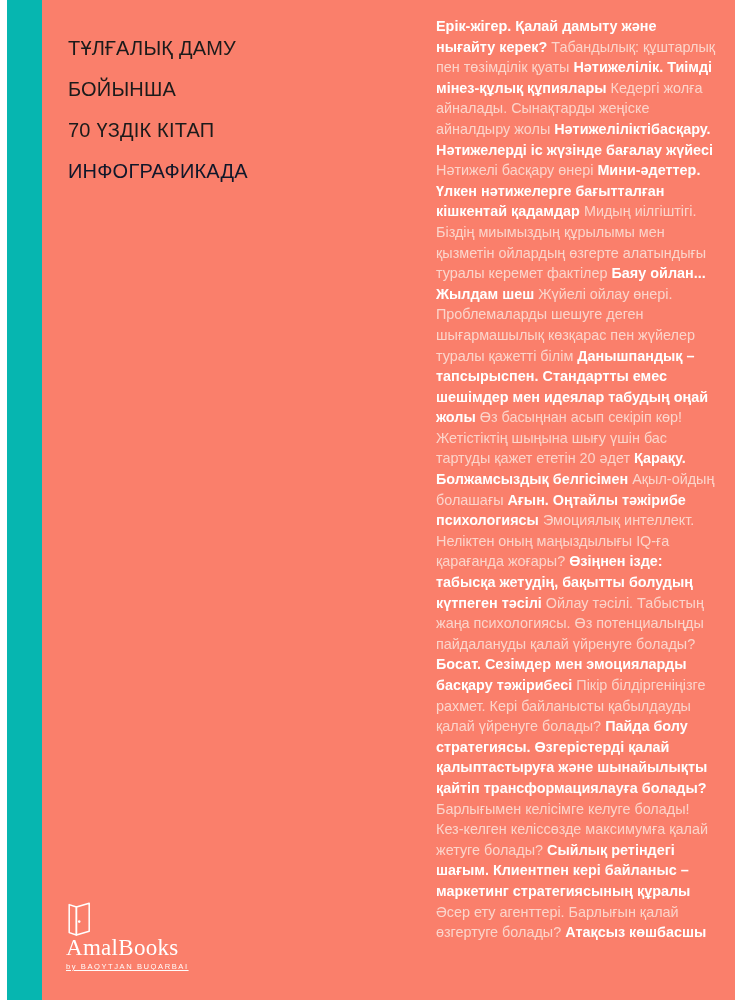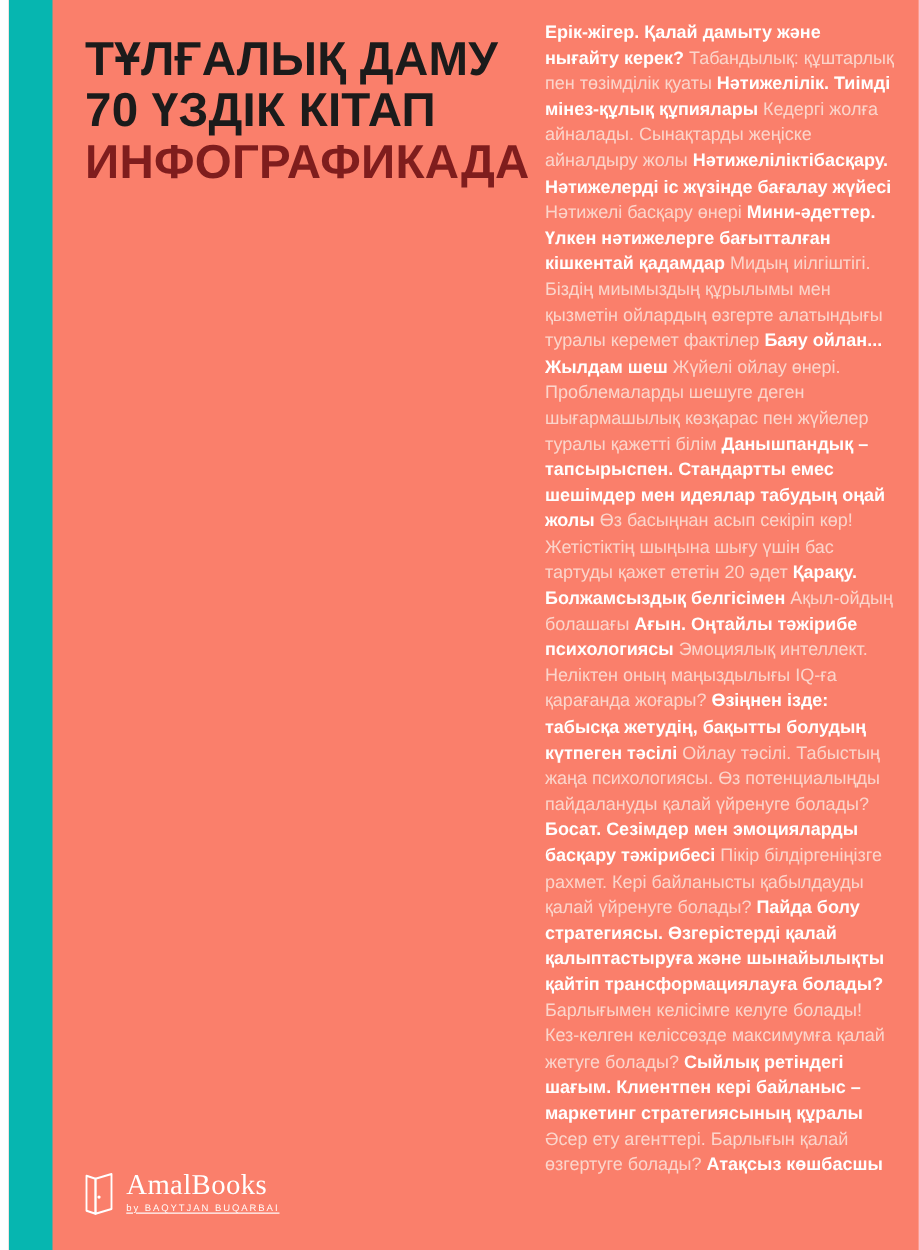--- a/index.html
+++ b/index.html
@@ -45,37 +45,38 @@
   
   #title-block {
     position: absolute;
     left: 68px;
     top: 28px;
     width: 340px;
     z-index: 2;
   }
   .title-line {
     font-family: "Liberation Sans", sans-serif;
-    font-weight: bold;
-    font-size: 38px;
+    font-weight: normal;
+    font-size: 20px;
     line-height: 41px;
     letter-spacing: 0.2px;
     white-space: nowrap;
   }
   .title-dark { color: #1b1b1b; }
-  .title-light { color: #7f1d1d; }
+  .title-light { color: #0f172a; }
 
   
   #logo {
     position: absolute;
     left: 66px;
     bottom: 28px;
     display: flex;
-    align-items: flex-end;
+    align-items: flex-start;
     z-index: 2;
+    flex-direction: column;
   }
   #logo-mark {
     width: 26px;
     height: 34px;
     margin-right: 9px;
     flex: 0 0 auto;
   }
   #logo-text {
     display: flex;
     flex-direction: column;
@@ -125,20 +126,21 @@
 </head>
 <body>
 
 <div id="poster">
 
   <div id="left-white-edge"></div>
   <div id="teal-stripe"></div>
 
   <div id="title-block">
     <div class="title-line title-dark">ТҰЛҒАЛЫҚ ДАМУ</div>
+    <div class="title-line title-dark">БОЙЫНША</div>
     <div class="title-line title-dark">70 ҮЗДІК КІТАП</div>
     <div class="title-line title-light">ИНФОГРАФИКАДА</div>
   </div>
 
   <div id="text-column"><span class="b">Ерік-жігер. Қалай дамыту және нығайту керек?</span><span class="n"> Табандылық: құштарлық пен төзімділік қуаты </span><span class="b">Нәтижелілік. Тиімді мінез-құлық құпиялары</span><span class="n"> Кедергі жолға айналады. Сынақтарды жеңіске айналдыру жолы </span><span class="b">Нәтижеліліктібасқару. Нәтижелерді іс жүзінде бағалау жүйесі</span><span class="n"> Нәтижелі басқару өнері </span><span class="b">Мини-әдеттер. Үлкен нәтижелерге бағытталған кішкентай қадамдар</span><span class="n"> Мидың иілгіштігі. Біздің миымыздың құрылымы мен қызметін ойлардың өзгерте алатындығы туралы керемет фактілер </span><span class="b">Баяу ойлан... Жылдам шеш</span><span class="n"> Жүйелі ойлау өнері. Проблемаларды шешуге деген шығармашылық көзқарас пен жүйелер туралы қажетті білім </span><span class="b">Данышпандық – тапсырыспен. Стандартты емес шешімдер мен идеялар табудың оңай жолы</span><span class="n"> Өз басыңнан асып секіріп көр! Жетістіктің шыңына шығу үшін бас тартуды қажет ететін 20 әдет </span><span class="b">Қарақу. Болжамсыздық белгісімен</span><span class="n"> Ақыл-ойдың болашағы </span><span class="b">Ағын. Оңтайлы тәжірибе психологиясы</span><span class="n"> Эмоциялық интеллект. Неліктен оның маңыздылығы IQ-ға қарағанда жоғары? </span><span class="b">Өзіңнен ізде: табысқа жетудің, бақытты болудың күтпеген тәсілі</span><span class="n"> Ойлау тәсілі. Табыстың жаңа психологиясы. Өз потенциалыңды пайдалануды қалай үйренуге болады? </span><span class="b">Босат. Сезімдер мен эмоцияларды басқару тәжірибесі</span><span class="n"> Пікір білдіргеніңізге рахмет. Кері байланысты қабылдауды қалай үйренуге болады? </span><span class="b">Пайда болу стратегиясы. Өзгерістерді қалай қалыптастыруға және шынайылықты қайтіп трансформациялауға болады?</span><span class="n"> Барлығымен келісімге келуге болады! Кез-келген келіссөзде максимумға қалай жетуге болады? </span><span class="b">Сыйлық ретіндегі шағым. Клиентпен кері байланыс – маркетинг стратегиясының құралы</span><span class="n"> Әсер ету агенттері. Барлығын қалай өзгертуге болады? </span><span class="b">Атақсыз көшбасшы</span></div>
 
   <div id="logo">
     <svg id="logo-mark" viewBox="0 0 26 34" aria-hidden="true">
       <path d="M3.2 2.6 L10.4 5.0 L10.4 33.0 L3.2 30.6 Z" fill="none" stroke="#ffffff" stroke-width="1.5" stroke-linejoin="round"></path>
       <path d="M10.4 5.0 L23.2 1.2 L23.2 29.2 L10.4 33.0 Z" fill="none" stroke="#ffffff" stroke-width="1.5" stroke-linejoin="round"></path>

